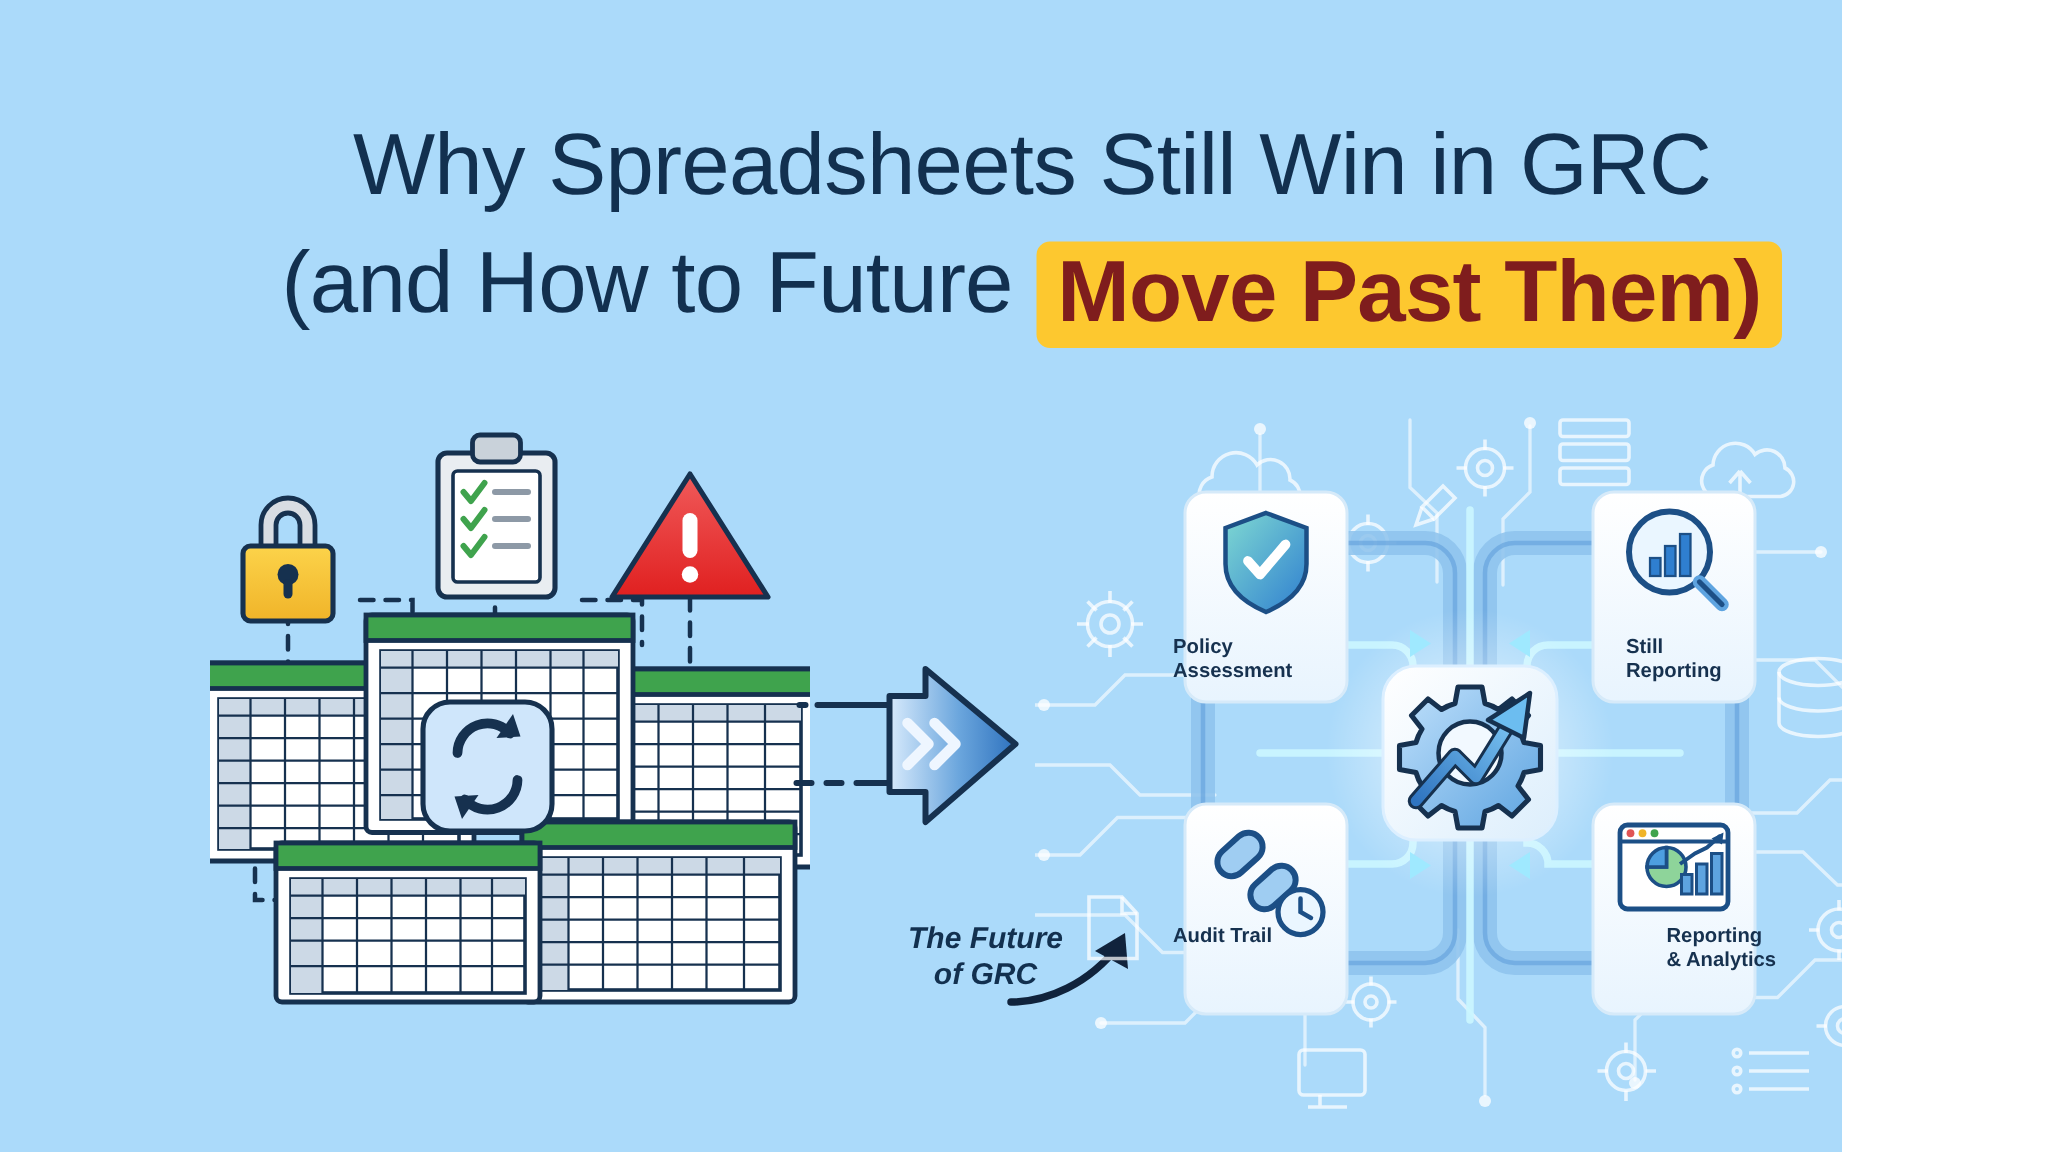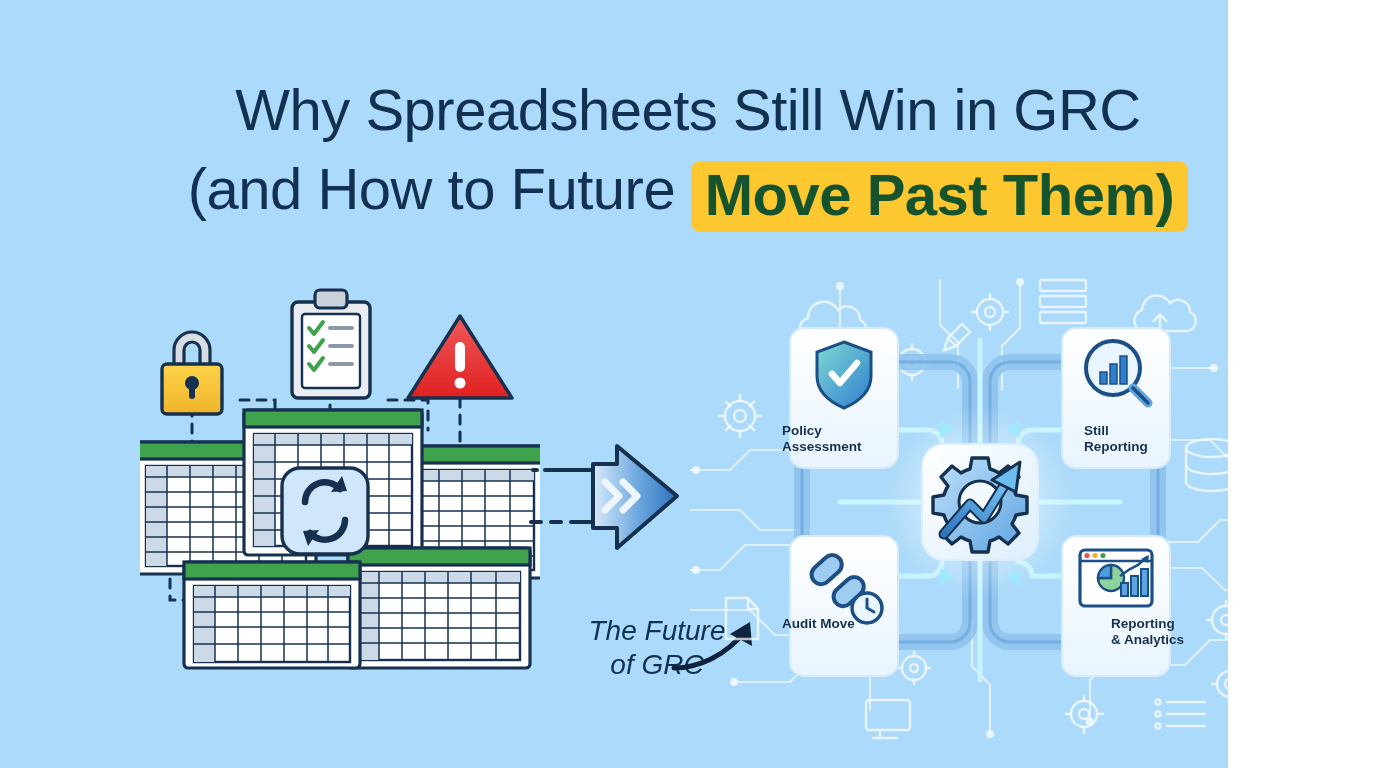--- a/index.html
+++ b/index.html
@@ -27,21 +27,21 @@
     font-size: 58px;
     font-weight: 500;
     color: #12304f;
     letter-spacing: -0.5px;
     white-space: nowrap;
   }
   #title-line-2 { margin-top: 12px; }
   .title-plain { font-weight: 500; }
   .title-hl {
     background: #fdc82f;
-    color: #14532d;
+    color: #7f1d1d;
     font-weight: 700;
     padding: 6px 14px 10px 14px;
     border-radius: 9px;
     display: inline-block;
     line-height: 0.95;
     position: relative;
     top: 6px;
   }
 
   
@@ -58,24 +58,25 @@
     width: 175px; height: 120px;
   }
 
   
   #future-label {
     position: absolute;
     left: 552px; top: 614px;
     width: 210px;
     text-align: center;
     font-style: italic;
-    font-size: 28px;
+    font-size: 20px;
     color: #12304f;
     line-height: 1.22;
     pointer-events: none;
+    font-weight: bold;
   }
   #future-arrow {
     position: absolute;
     left: 668px; top: 612px;
     width: 100px; height: 70px;
   }
 
   
   #right-illustration {
     position: absolute;
@@ -564,21 +565,21 @@
     <div>Policy</div>
     <div>Assessment</div>
   </div>
 
   <div class="grc-card-label" style="left:1084px; top:423px;">
     <div>Still</div>
     <div>Reporting</div>
   </div>
 
   <div class="grc-card-label" style="left:782px; top:616px;">
-    <div>Audit Move</div>
+    <div>Audit Trail</div>
     <div></div>
   </div>
 
   <div class="grc-card-label" style="left:1111px; top:616px;">
     <div>Reporting</div>
     <div>&amp; Analytics</div>
   </div>
 
 </div>
 

